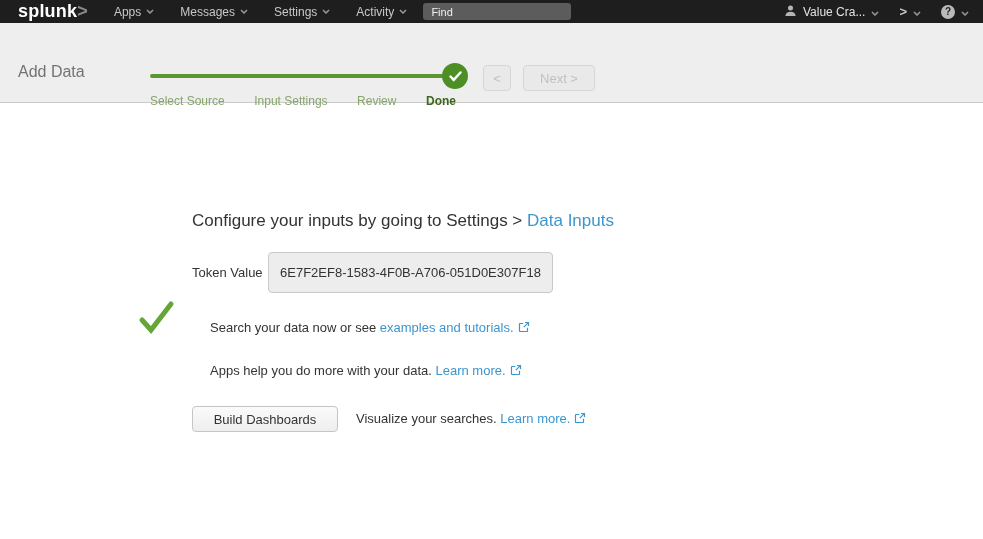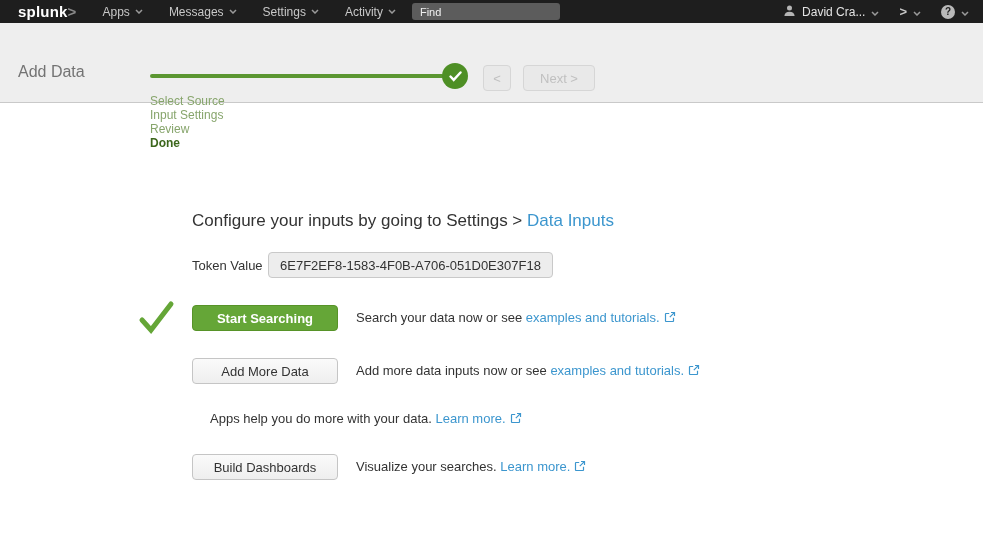--- a/index.html
+++ b/index.html
@@ -9,21 +9,21 @@
     font-family:"Liberation Sans", sans-serif;
     background:#ffffff; color:#333;
   }
 
   
   .topnav {
     height:23px; background:#1e1e1e;
     display:flex; align-items:center;
     font-size:12px; color:#c8c8c8;
   }
-  .logo { margin-left:18px; font-size:15px; font-weight:bold; color:#fff; letter-spacing:.2px; cursor:pointer; }
+  .logo { margin-left:18px; font-size:18px; font-weight:bold; color:#fff; letter-spacing:.2px; cursor:pointer; }
   .logo .mark { color:#8a8a8a; font-weight:bold; }
   .navitem { display:flex; align-items:center; gap:5px; margin-left:26px; cursor:pointer; white-space:nowrap; }
   .navitem svg { display:block; }
   .find-box {
     margin-left:16px; width:148px; height:17px;
     background:#5c5c5c; border:none; border-radius:3px;
     color:#fff; font-size:11px; padding:0 8px;
     font-family:"Liberation Sans", sans-serif;
   }
   .find-box::placeholder { color:#f0f0f0; opacity:1; }
@@ -50,21 +50,21 @@
     position:absolute; left:0; right:12px; top:11px; height:4px;
     background:#5b9631; border-radius:2px;
   }
   .progress-circle {
     position:absolute; right:-12px; top:0;
     width:26px; height:26px; border-radius:50%;
     background:#4e8f25; display:flex; align-items:center; justify-content:center;
   }
   .step-labels {
     display:flex; justify-content:space-between;
-    margin-top:5px; font-size:12px; color:#87a56c;flex-direction:column;
+    margin-top:5px; font-size:12px; color:#87a56c;
   }
   .step-labels .current { color:#3c671c; font-weight:bold; }
   .wizard-nav { position:absolute; left:483px; top:42px; display:flex; gap:12px; }
   .wiz-btn {
     height:26px; background:#e9e9e9; border:1px solid #d6d6d6;
     border-radius:4px; color:#c0c0c0; font-size:13px;
     font-family:"Liberation Sans", sans-serif;
     display:flex; align-items:center; justify-content:center;
   }
   .wiz-btn.back { width:28px; }
@@ -75,21 +75,21 @@
   .big-check { position:absolute; left:136px; top:196px; }
   .main-title { margin:0; font-size:24px; font-weight:400; color:#333; line-height:28px; }
   .subtitle { margin-top:11px; font-size:17px; color:#333; line-height:16px; }
   a.link { color:#3c96ce; text-decoration:none; cursor:pointer; }
   .ext-icon { display:inline-block; vertical-align:-1px; margin-left:4px; }
 
   .token-row { margin-top:23px; display:flex; align-items:center; }
   .token-label { width:76px; font-size:13px; color:#333; }
   .token-field {
     background:#ededed; border:1px solid #c9c9c9; border-radius:4px;
-    padding:4px 11px; font-size:13px; color:#333; height:26px;
+    padding:4px 11px; font-size:13px; color:#333; height:41px;
     display:flex; align-items:center;
   }
 
   .action-row { margin-top:27px; display:flex; align-items:center; }
   .action-btn {
     width:146px; height:26px; border-radius:4px; font-size:13px;
     font-family:"Liberation Sans", sans-serif; cursor:pointer;
     display:flex; align-items:center; justify-content:center;
   }
   .action-btn.primary {
@@ -140,21 +140,21 @@
   </div>
 
   <input class="find-box" type="text" placeholder="Find" style="">
 
   <div class="nav-right">
     <div class="user-menu">
       <span><svg width="13" height="13" viewBox="0 0 14 14">
             <circle cx="7" cy="4.2" r="2.7" fill="#b5b5b5"></circle>
             <path d="M1.5 13c0-3 2.4-4.6 5.5-4.6s5.5 1.6 5.5 4.6z" fill="#b5b5b5"></path>
           </svg></span>
-      <span>David Cra...</span>
+      <span>Value Cra...</span>
       <span><svg width="8" height="5" viewBox="0 0 8 5">
             <path d="M1 1l3 3 3-3" stroke="#9a9a9a" stroke-width="1.5" fill="none"></path>
           </svg></span>
     </div>
     <div class="user-menu">
       <span class="share-glyph">&gt;</span>
       <span><svg width="8" height="5" viewBox="0 0 8 5">
             <path d="M1 1l3 3 3-3" stroke="#9a9a9a" stroke-width="1.5" fill="none"></path>
           </svg></span>
     </div>
@@ -204,38 +204,28 @@
   <div class="subtitle">
     <span>Configure your inputs by going to Settings &gt; </span><a class="link">Data Inputs</a>
   </div>
 
   <div class="token-row">
     <div class="token-label">Token Value</div>
     <div class="token-field">6E7F2EF8-1583-4F0B-A706-051D0E307F18</div>
   </div>
 
   <div class="action-row">
-    <button class="action-btn primary">Start Searching</button>
     <div class="action-desc">
       <span>Search your data now or see </span><a class="link">examples and tutorials.</a><span class="ext-icon"><svg width="12" height="12" viewBox="0 0 12 12">
             <path d="M9.5 6.8v3.2a.5.5 0 0 1-.5.5H2a.5.5 0 0 1-.5-.5V3a.5.5 0 0 1 .5-.5h3.2" stroke="#3c96ce" fill="none" stroke-width="1.2"></path>
             <path d="M7 1.5h3.5V5M10.3 1.7L5.8 6.2" stroke="#3c96ce" fill="none" stroke-width="1.2"></path>
           </svg></span>
     </div>
   </div>
 
-  <div class="action-row">
-    <button class="action-btn secondary">Add More Data</button>
-    <div class="action-desc">
-      <span>Add more data inputs now or see </span><a class="link">examples and tutorials.</a><span class="ext-icon"><svg width="12" height="12" viewBox="0 0 12 12">
-            <path d="M9.5 6.8v3.2a.5.5 0 0 1-.5.5H2a.5.5 0 0 1-.5-.5V3a.5.5 0 0 1 .5-.5h3.2" stroke="#3c96ce" fill="none" stroke-width="1.2"></path>
-            <path d="M7 1.5h3.5V5M10.3 1.7L5.8 6.2" stroke="#3c96ce" fill="none" stroke-width="1.2"></path>
-          </svg></span>
-    </div>
-  </div>
 
   <div class="action-row">
     <div class="action-desc">
       <span>Apps help you do more with your data. </span><a class="link">Learn more.</a><span class="ext-icon"><svg width="12" height="12" viewBox="0 0 12 12">
             <path d="M9.5 6.8v3.2a.5.5 0 0 1-.5.5H2a.5.5 0 0 1-.5-.5V3a.5.5 0 0 1 .5-.5h3.2" stroke="#3c96ce" fill="none" stroke-width="1.2"></path>
             <path d="M7 1.5h3.5V5M10.3 1.7L5.8 6.2" stroke="#3c96ce" fill="none" stroke-width="1.2"></path>
           </svg></span>
     </div>
   </div>
 

